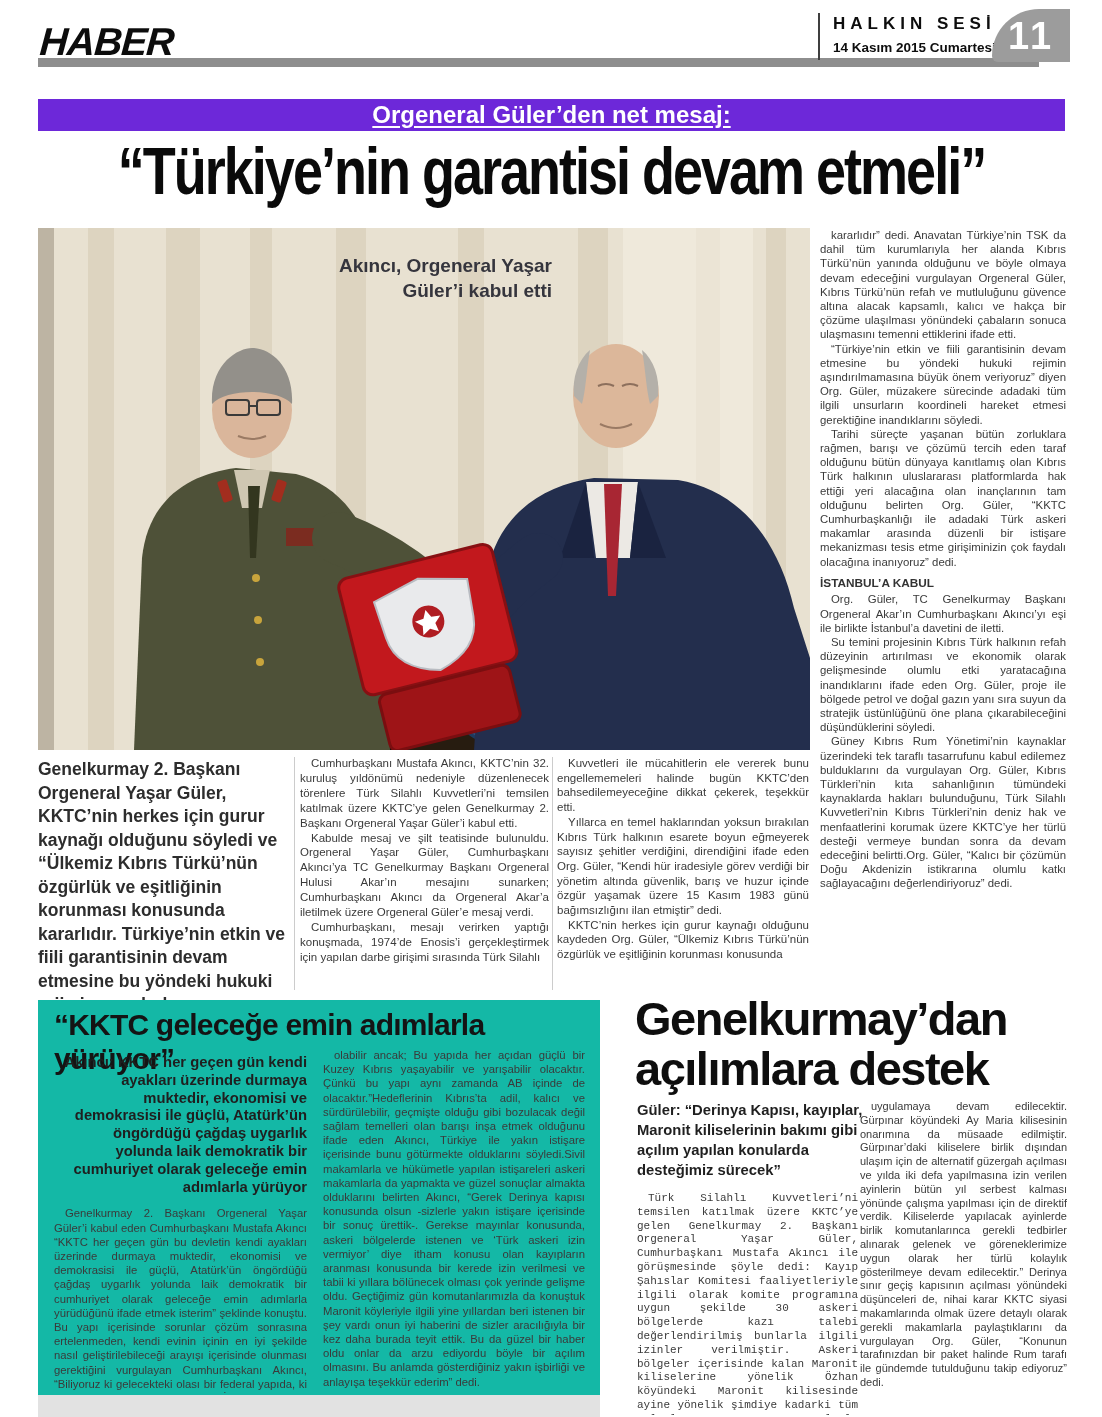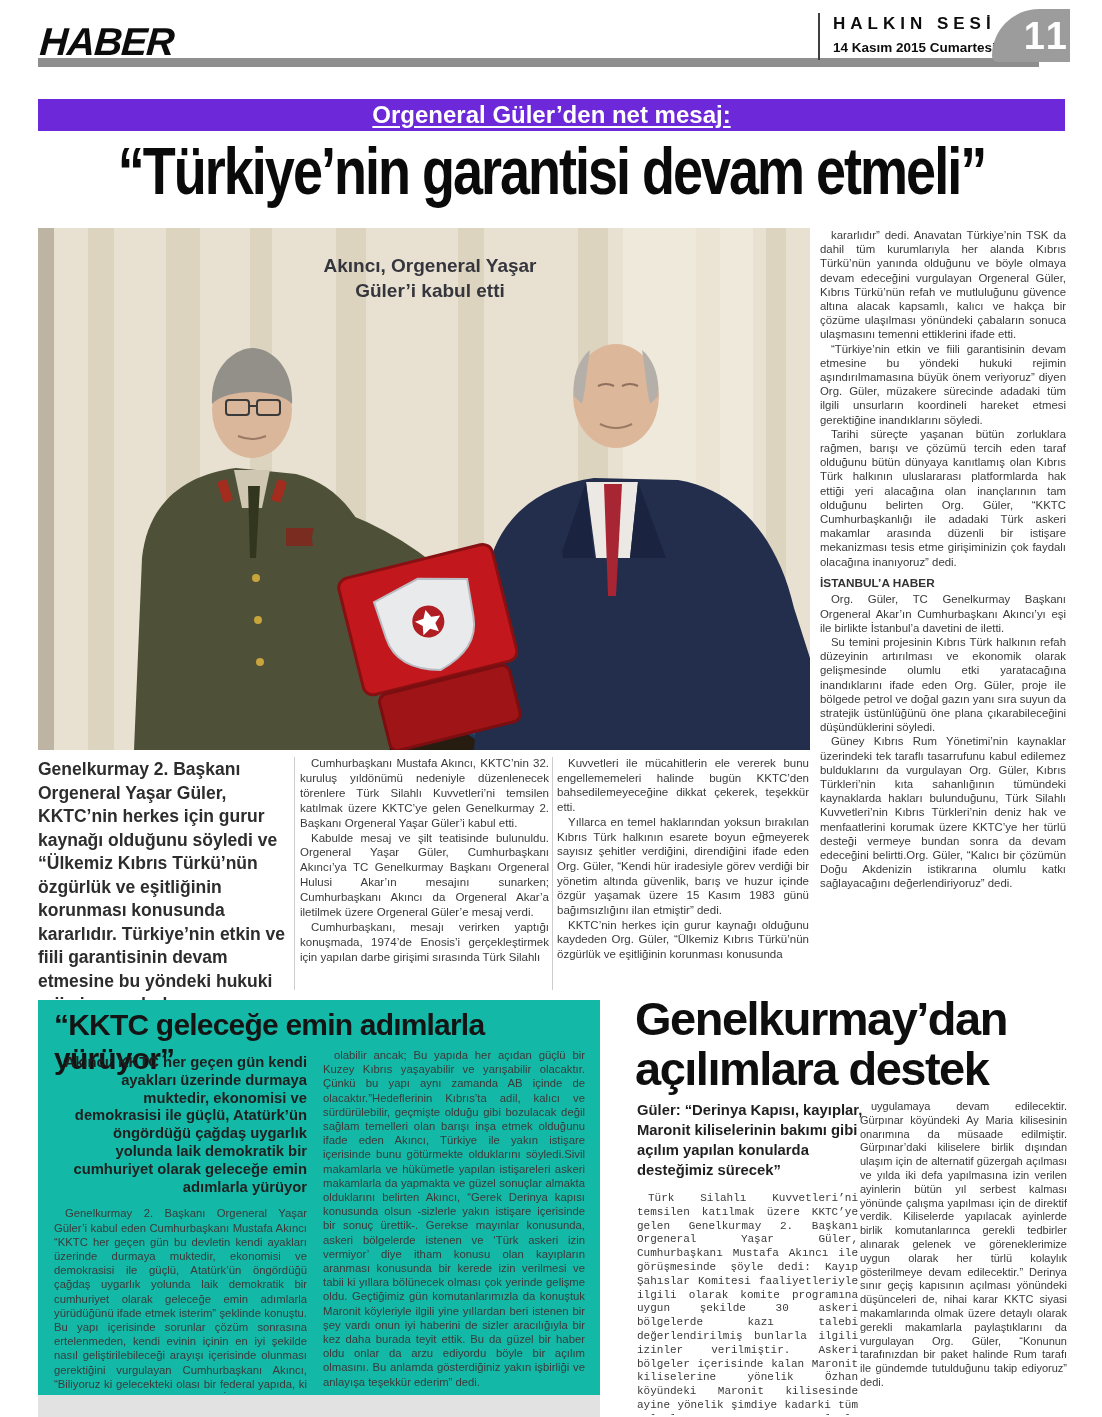--- a/index.html
+++ b/index.html
@@ -8,36 +8,36 @@
 
   
   .haber-label{position:absolute;left:40px;top:20px;font-size:39px;font-weight:bold;
                font-style:italic;letter-spacing:-1px;color:#0c0c0c;transform:skewX(-4deg);}
   .hdr-rule{position:absolute;left:38px;top:58px;width:1001px;height:9px;background:#8e8e8e;}
   .mast-divider{position:absolute;left:818px;top:13px;width:2px;height:47px;background:#3f3f3f;}
   .masthead{position:absolute;left:833px;top:14px;font-size:17px;font-weight:bold;
             letter-spacing:5px;color:#0d0d0d;white-space:nowrap;}
   .hdr-date{position:absolute;left:833px;top:40px;font-size:13.5px;font-weight:bold;color:#0d0d0d;}
   .pageno-badge{position:absolute;left:992px;top:9px;width:78px;height:53px;background:#9c9c9c;
-                border-radius:48px 0 0 6px;display:flex;align-items:center;justify-content:flex-end;}
+                border-radius:48px 0 0 6px;display:flex;align-items:center;justify-content:center;}
   .pageno-badge span{color:#ffffff;font-size:38px;font-weight:bold;letter-spacing:3px;line-height:1;}
 
   
   .kicker-bar{position:absolute;left:38px;top:99px;width:1027px;height:32px;background:#6d28d9;
               display:flex;align-items:center;justify-content:center;}
   .kicker-text{color:#ffffff;font-size:24px;font-weight:bold;text-decoration:underline;
                text-underline-offset:3px;letter-spacing:0;}
   .headline{position:absolute;left:38px;top:133px;width:1027px;margin:0;text-align:center;
             font-size:54px;font-weight:bold;letter-spacing:-2px;color:#0a0a0a;white-space:nowrap;
             transform:scaleY(1.22);transform-origin:50% 0;}
 
   
   .photo-wrap{position:absolute;left:38px;top:228px;width:772px;height:522px;background:#e8e1d1;overflow:hidden;}
   .photo-wrap svg{display:block;}
-  .photo-caption{position:absolute;left:270px;top:26px;width:244px;text-align:center;
+  .photo-caption{position:absolute;left:270px;top:26px;width:244px;text-align:right;
                  font-size:19px;font-weight:bold;color:#35353d;line-height:1.3;}
 
   
   .bodytext{font-size:11.5px;line-height:14.9px;text-align:justify;color:#3a3a3a;}
   .para{margin:0;text-indent:11px;}
   .sub{margin:7px 0 2px 0;font-weight:bold;color:#333;font-size:11.8px;line-height:14.5px;text-align:left;}
 
   .main-lede{position:absolute;left:38px;top:758px;width:254px;font-size:17.5px;line-height:23.5px;
              font-weight:bold;color:#2d2d2d;}
   .mcol2{position:absolute;left:300px;top:756px;width:249px;height:237px;overflow:hidden;}
@@ -178,21 +178,21 @@
     </div>
   <div id="rule1" class="rule-v"></div>
   <div id="rule2" class="rule-v"></div>
 
   <div class="rcol bodytext">
     <div>
         <p class="para">kararlıdır” dedi. Anavatan Türkiye’nin TSK da dahil tüm kurumlarıyla her alanda Kıbrıs Türkü’nün yanında olduğunu ve böyle olmaya devam edeceğini vurgulayan Orgeneral Güler, Kıbrıs Türkü’nün refah ve mutluluğunu güvence altına alacak kapsamlı, kalıcı ve hakça bir çözüme ulaşılması yönündeki çabaların sonuca ulaşmasını temenni ettiklerini ifade etti.</p>
         <p class="para">“Türkiye’nin etkin ve fiili garantisinin devam etmesine bu yöndeki hukuki rejimin aşındırılmamasına büyük önem veriyoruz” diyen Org. Güler, müzakere sürecinde adadaki tüm ilgili unsurların koordineli hareket etmesi gerektiğine inandıklarını söyledi.</p>
         <p class="para">Tarihi süreçte yaşanan bütün zorluklara rağmen, barışı ve çözümü tercih eden taraf olduğunu bütün dünyaya kanıtlamış olan Kıbrıs Türk halkının uluslararası platformlarda hak ettiği yeri alacağına olan inançlarının tam olduğunu belirten Org. Güler, “KKTC Cumhurbaşkanlığı ile adadaki Türk askeri makamlar arasında düzenli bir istişare mekanizması tesis etme girişiminizin çok faydalı olacağına inanıyoruz” dedi.</p>
       </div>
-    <h4 class="sub">İSTANBUL’A HABER</h4>
+    <h4 class="sub">İSTANBUL’A KABUL</h4>
     <div>
         <p class="para">Org. Güler, TC Genelkurmay Başkanı Orgeneral Akar’ın Cumhurbaşkanı Akıncı’yı eşi ile birlikte İstanbul’a davetini de iletti.</p>
         <p class="para">Su temini projesinin Kıbrıs Türk halkının refah düzeyinin artırılması ve ekonomik olarak gelişmesinde olumlu etki yaratacağına inandıklarını ifade eden Org. Güler, proje ile bölgede petrol ve doğal gazın yanı sıra suyun da stratejik üstünlüğünü öne plana çıkarabileceğini düşündüklerini söyledi.</p>
       </div>
     <div>
         <p class="para">Güney Kıbrıs Rum Yönetimi’nin kaynaklar üzerindeki tek taraflı tasarrufunu kabul edilemez bulduklarını da vurgulayan Org. Güler, Kıbrıs Türkleri’nin kıta sahanlığının tümündeki kaynaklarda hakları bulunduğunu, Türk Silahlı Kuvvetleri’nin Kıbrıs Türkleri’nin deniz hak ve menfaatlerini korumak üzere KKTC’ye her türlü desteği vermeye bundan sonra da devam edeceğini belirtti.Org. Güler, “Kalıcı bir çözümün Doğu Akdenizin istikrarına olumlu katkı sağlayacağını değerlendiriyoruz” dedi.</p>
       </div>
   </div>
 
   <div class="kktc-box">

